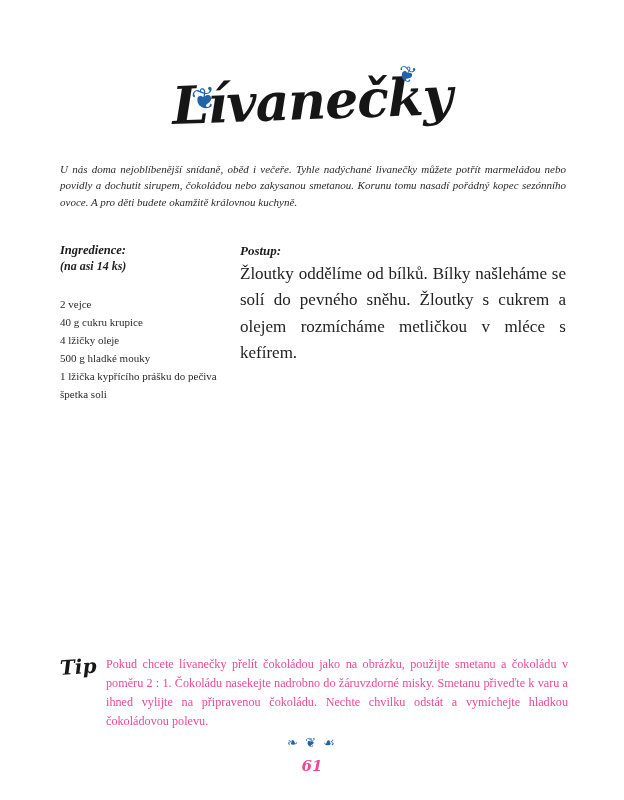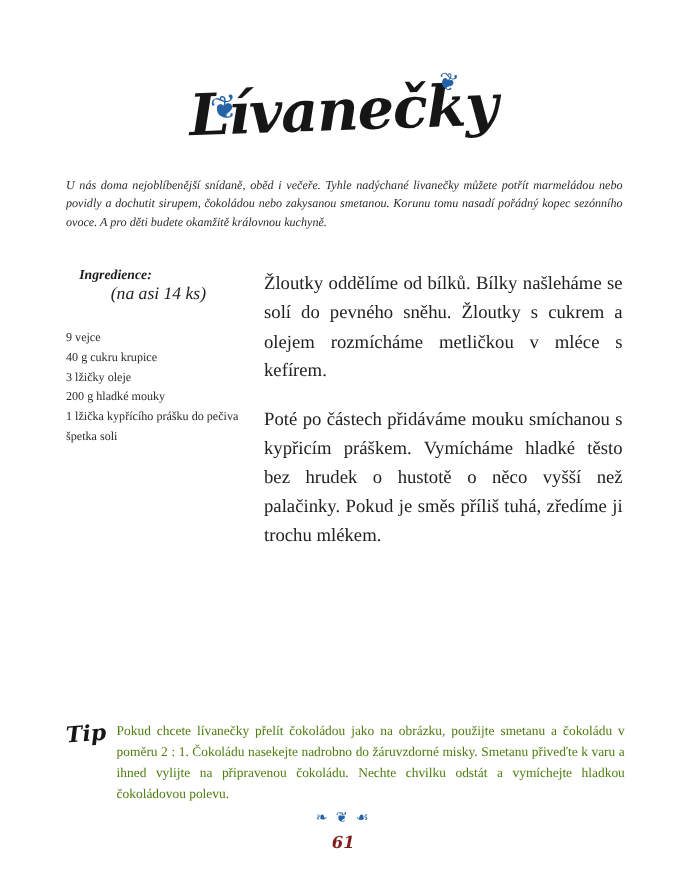--- a/index.html
+++ b/index.html
@@ -78,28 +78,26 @@
     display: flex;
   }
   .col-ingredients { width: 168px; flex: 0 0 168px; }
   .col-method { flex: 1; margin-left: 12px; }
 
   .section-heading {
     font-weight: 700;
     font-style: italic;
     font-size: 12.5px;
     color: #1a1a1a;
-    margin-left: 12px;
   }
   .yield {
-    font-weight: 400;
-    font-style: italic;
-    font-size: 16px;
+    font-weight: 700;
+    font-style: italic;
+    font-size: 12px;
     margin-top: 1px;
-    text-align: center;
   }
   .ingredient-list { margin-top: 22px; }
   .ingredient-item {
     font-size: 11px;
     line-height: 1.63;
     color: #2a2a2a;
   }
 
   .col-method .section-heading { font-size: 13px; }
   .method-paragraph {
@@ -138,21 +136,21 @@
     text-align: center;
     font-size: 12px;
     color: #444444;
     margin-top: 3px;
   }
   .tip-text {
     flex: 1;
     font-size: 12.2px;
     line-height: 1.55;
     text-align: justify;
-    color: #4d7c0f;
+    color: #ec4899;
     padding-left: 4px;
   }
 
   
   .footer-ornament {
     position: absolute;
     top: 736px;
     left: 0;
     width: 100%;
     text-align: center;
@@ -164,21 +162,21 @@
   .page-number {
     position: absolute;
     top: 757px;
     left: 0;
     width: 100%;
     text-align: center;
     font-family: "DejaVu Serif", serif;
     font-style: italic;
     font-weight: 700;
     font-size: 15px;
-    color: #7f1d1d;
+    color: #ec4899;
   }
 </style>
 </head>
 <body>
 
 <div class="page">
 
   <div class="header">
     <span class="ornament ornament-left">❦</span>
     <div class="title">Lívanečky</div>
@@ -186,32 +184,32 @@
   </div>
 
   <p class="intro">U nás doma nejoblíbenější snídaně, oběd i večeře. Tyhle nadýchané livanečky můžete potřít marmeládou nebo povidly a dochutit sirupem, čokoládou nebo zakysanou smetanou. Korunu tomu nasadí pořádný kopec sezónního ovoce. A pro děti budete okamžitě královnou kuchyně.</p>
 
   <div class="columns">
 
     <div class="col-ingredients">
       <div class="section-heading">Ingredience:</div>
       <div class="yield">(na asi 14 ks)</div>
       <div class="ingredient-list">
-        <div class="ingredient-item">9 vejce</div>
+        <div class="ingredient-item">2 vejce</div>
         <div class="ingredient-item">40 g cukru krupice</div>
-        <div class="ingredient-item">3 lžičky oleje</div>
-        <div class="ingredient-item">200 g hladké mouky</div>
+        <div class="ingredient-item">4 lžičky oleje</div>
+        <div class="ingredient-item">500 g hladké mouky</div>
         <div class="ingredient-item">1 lžička kypřícího prášku do pečiva</div>
         <div class="ingredient-item">špetka soli</div>
       </div>
     </div>
 
     <div class="col-method">
+      <div class="section-heading">Postup:</div>
       <p class="method-paragraph">Žloutky oddělíme od bílků. Bílky našleháme se solí do pevného sněhu. Žloutky s cukrem a olejem rozmícháme metličkou v mléce s kefírem.</p>
-      <p class="method-paragraph">Poté po částech přidáváme mouku smíchanou s kypřicím práškem. Vymícháme hladké těsto bez hrudek o hustotě o něco vyšší než palačinky. Pokud je směs příliš tuhá, zředíme ji trochu mlékem.</p>
     </div>
 
   </div>
 
   <div class="tip">
     <div class="tip-label">Tip</div>
     <div class="tip-bullet">·</div>
     <p class="tip-text">Pokud chcete lívanečky přelít čokoládou jako na obrázku, použijte smetanu a čokoládu v poměru 2 : 1. Čokoládu nasekejte nadrobno do žáruvzdorné misky. Smetanu přiveďte k varu a ihned vylijte na připravenou čokoládu. Nechte chvilku odstát a vymíchejte hladkou čokoládovou polevu.</p>
   </div>
 

